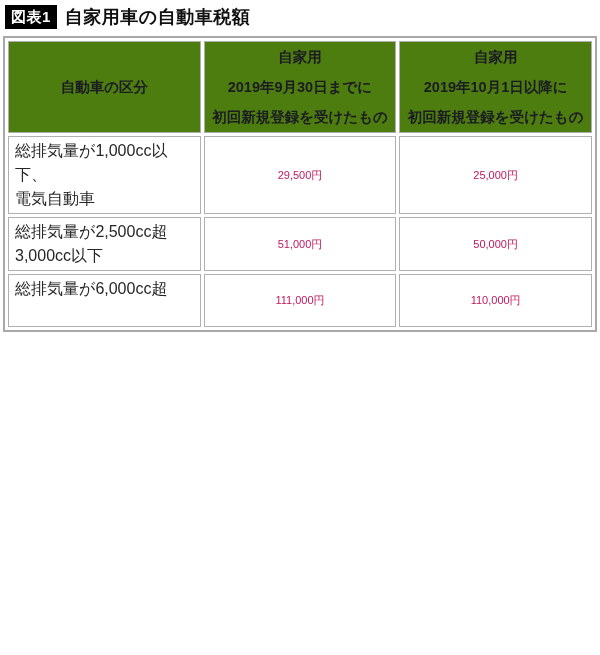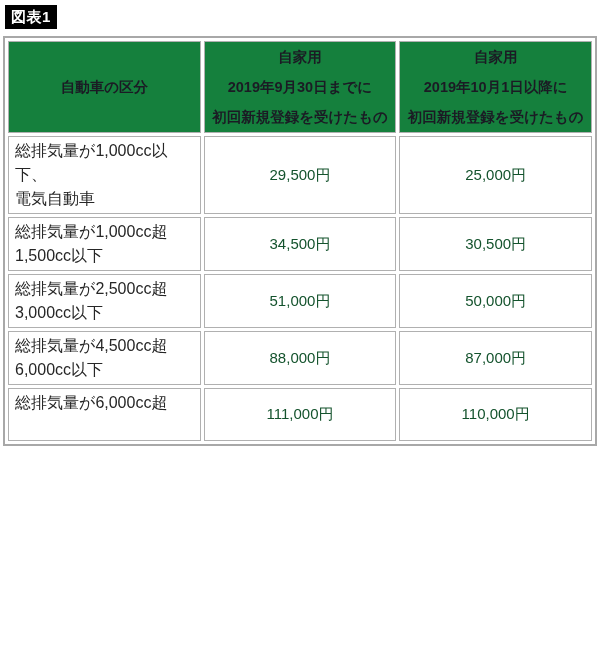--- a/index.html
+++ b/index.html
@@ -40,54 +40,55 @@
     border-collapse: separate;
     border-spacing: 3px;
     background: #ffffff;
     table-layout: fixed;
   }
   table.tax th, table.tax td {
     border: 1px solid #b0b0b0;
   }
   table.tax th {
     width: 33.33%;
-    background: #15803d;
+    background: #4d7c0f;
     color: #1b1b24;
     font-size: 14.5px;
     font-weight: bold;
     text-align: center;
     vertical-align: middle;
     height: 92px;
   }
   .hline { line-height: 30px; }
   td.cat {
     font-size: 16px;
     color: #262626;
     text-align: left;
     vertical-align: top;
     padding: 2px 4px 2px 6px;
     line-height: 24px;
     white-space: pre-line;
     height: 46px;
   }
   td.amt {
-    font-size: 15px;
-    color: #14532d;
+    font-size: 11px;
+    color: #be185d;
     text-align: center;
     vertical-align: middle;
   }
   tr.last td { height: 53px; }
 </style>
 </head>
 <body>
 
 <div class="page">
 
   <div class="title-row">
     <span class="badge">図表1</span>
+    <span class="title-text">自家用車の自動車税額</span>
   </div>
 
   <table class="tax">
     <thead>
       <tr>
         <th>
           <div class="hline">自動車の区分</div>
         </th>
         <th>
           <div class="hline">自家用</div>
@@ -102,36 +103,24 @@
       </tr>
     </thead>
     <tbody>
       <tr>
         <td class="cat">総排気量が1,000cc以下、
 電気自動車</td>
         <td class="amt">29,500円</td>
         <td class="amt">25,000円</td>
       </tr>
       <tr>
-        <td class="cat">総排気量が1,000cc超
-1,500cc以下</td>
-        <td class="amt">34,500円</td>
-        <td class="amt">30,500円</td>
-      </tr>
-      <tr>
         <td class="cat">総排気量が2,500cc超
 3,000cc以下</td>
         <td class="amt">51,000円</td>
         <td class="amt">50,000円</td>
-      </tr>
-      <tr>
-        <td class="cat">総排気量が4,500cc超
-6,000cc以下</td>
-        <td class="amt">88,000円</td>
-        <td class="amt">87,000円</td>
       </tr>
       <tr class="last">
         <td class="cat">総排気量が6,000cc超</td>
         <td class="amt">111,000円</td>
         <td class="amt">110,000円</td>
       </tr>
     </tbody>
   </table>
 
 </div>

